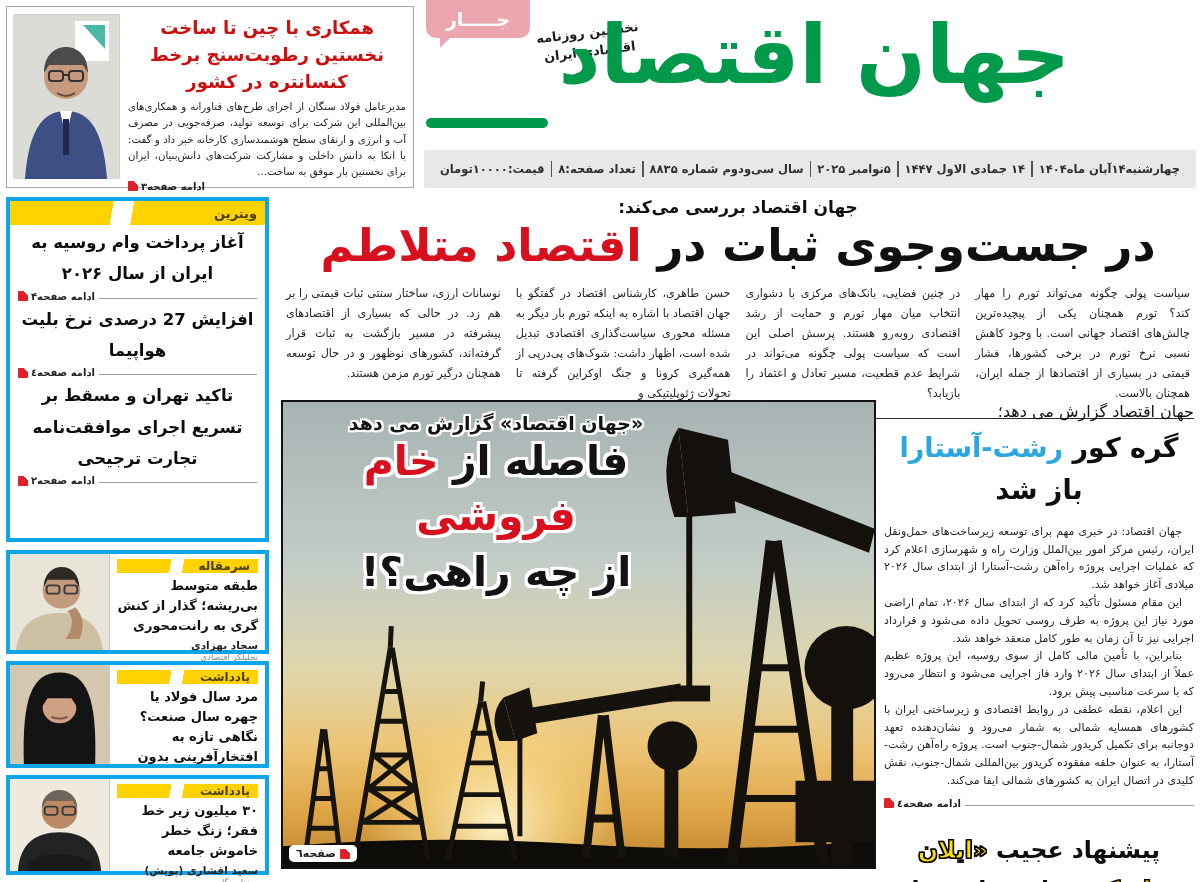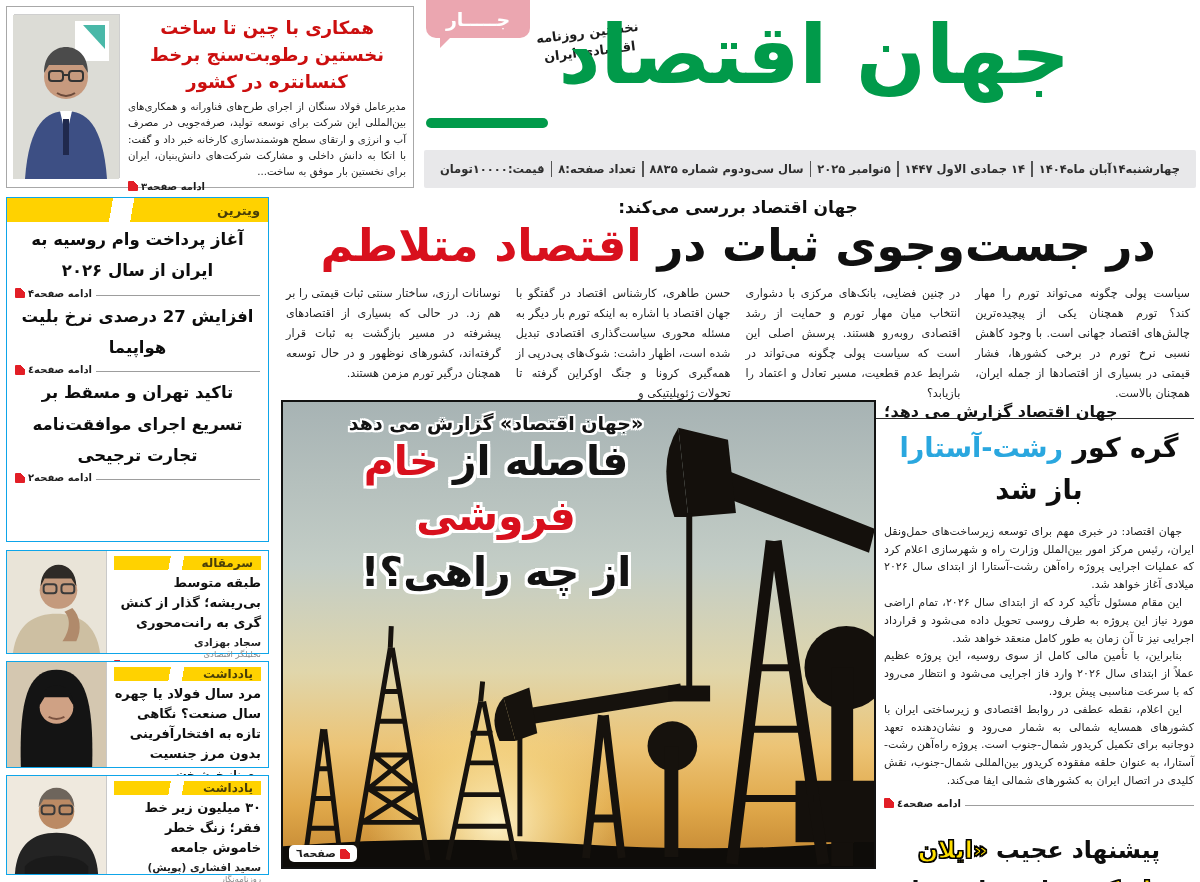--- a/index.html
+++ b/index.html
@@ -44,21 +44,21 @@
   
   .lead { position:absolute; top:197px; right:6px; width:912px; height:198px; }
   .lead-kicker { text-align:center; font-size:17px; font-weight:bold; color:#111; }
   .lead-headline { text-align:center; font-size:45px; font-weight:bold; color:#101010; margin-top:2px; letter-spacing:-1px; }
   .lead-headline .red { color:#d8101d; }
   .lead-cols { display:flex; gap:15px; margin-top:12px; padding:0 4px; }
   .lead-col { flex:1; font-size:11.2px; line-height:1.78; color:#1f1f1f; text-align:justify; }
   .lead .cont-row { margin-top:7px; }
 
   
-  .side-box { position:absolute; left:6px; width:263px; border:1px solid #0ea5e9; background:#fff; }
+  .side-box { position:absolute; left:6px; width:263px; border:4px solid #0ea5e9; background:#fff; }
   .bar { height:24px; background:linear-gradient(100deg,#ffd200 0 40%,#fff 40% 48%,#ffd200 48% 100%);
          display:flex; align-items:center; }
   .bar-label { margin-right:8px; font-size:13px; font-weight:bold; color:#4a3f08; }
   .vitrine { top:197px; height:345px; padding-bottom:4px; }
   .v-story { padding:2px 8px 0; }
   .v-title { font-size:16.5px; font-weight:bold; color:#0d0d0d; text-align:center; line-height:1.9; }
   .v-story .cont-row { margin-top:1px; }
 
   .author-box { padding:0; display:flex; flex-direction:row; }
   .a-photo { order:2; width:100px; flex:0 0 100px; border-right:1px solid #c9c9c9; }
@@ -80,21 +80,21 @@
       text-shadow:-2px -2px 0 #fff,2px -2px 0 #fff,-2px 2px 0 #fff,2px 2px 0 #fff,0 -2px 0 #fff,0 2px 0 #fff,-2px 0 0 #fff,2px 0 0 #fff; }
   .ph-line { font-size:41px; font-weight:bold; color:#131313; line-height:1.35; letter-spacing:-1px;
       text-shadow:-3px -3px 0 #fff,3px -3px 0 #fff,-3px 3px 0 #fff,3px 3px 0 #fff,0 -3px 0 #fff,0 3px 0 #fff,-3px 0 0 #fff,3px 0 0 #fff; }
   .ph-line .red { color:#d8101d; }
   .ph-badge { position:absolute; bottom:5px; left:6px; background:#fff; padding:2px 7px;
               display:flex; direction:rtl; align-items:center; gap:4px; border-radius:5px; }
   .ph-badge .cont-label { font-size:11px; }
 
   
   .rcol { position:absolute; top:402px; right:6px; width:310px; }
-  .r-kicker { text-align:left; font-size:16px; font-weight:bold; color:#141414; }
+  .r-kicker { text-align:right; font-size:16px; font-weight:normal; color:#141414; }
   .r-headline { text-align:center; font-size:27px; font-weight:bold; color:#0e0e0e; line-height:1.55; margin-top:6px; }
   .r-headline .blue { color:#2aa7df; }
   .r-body { margin-top:12px; font-size:11px; line-height:1.62; color:#1f1f1f; text-align:justify; }
   .r-body p { text-indent:12px; }
   .rcol .cont-row { margin-top:8px; }
   .musk-headline { margin-top:22px; text-align:center; font-size:23.5px; font-weight:bold; color:#0e0e0e; line-height:1.7; }
   .musk-headline .yellow { color:#ffdf00; -webkit-text-stroke:1.1px #000;
       text-shadow:1px 1px 0 #000,-1px -1px 0 #000,1px -1px 0 #000,-1px 1px 0 #000; }
 </style>
 </head>

